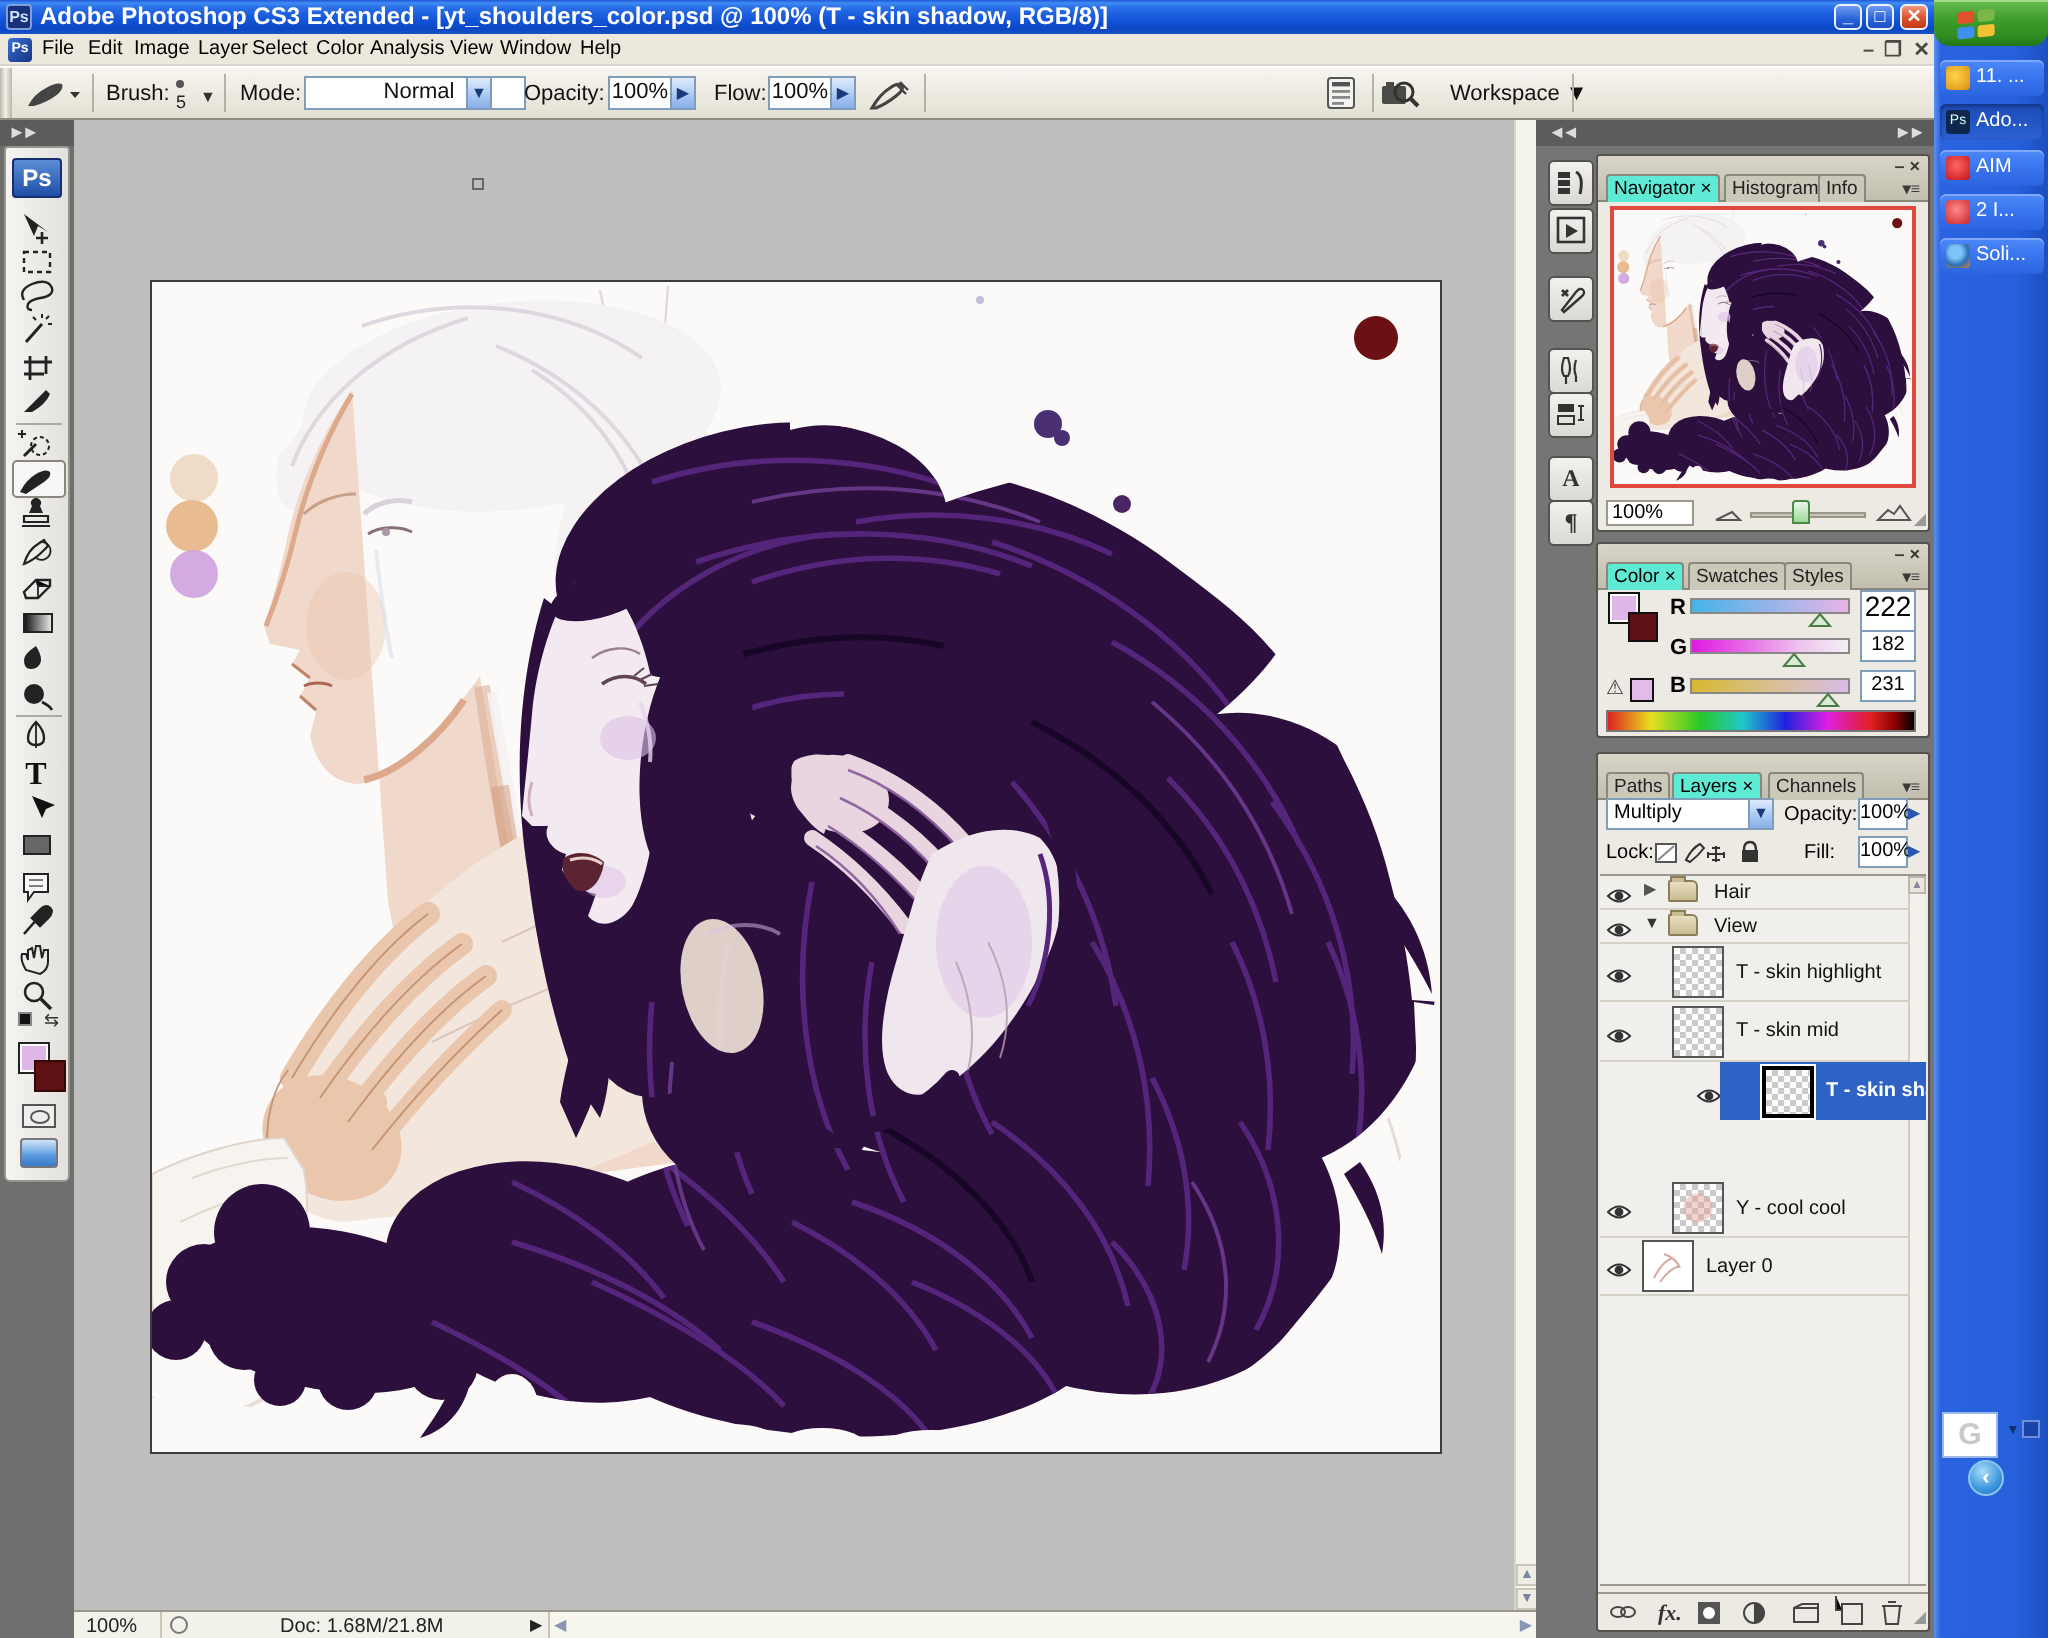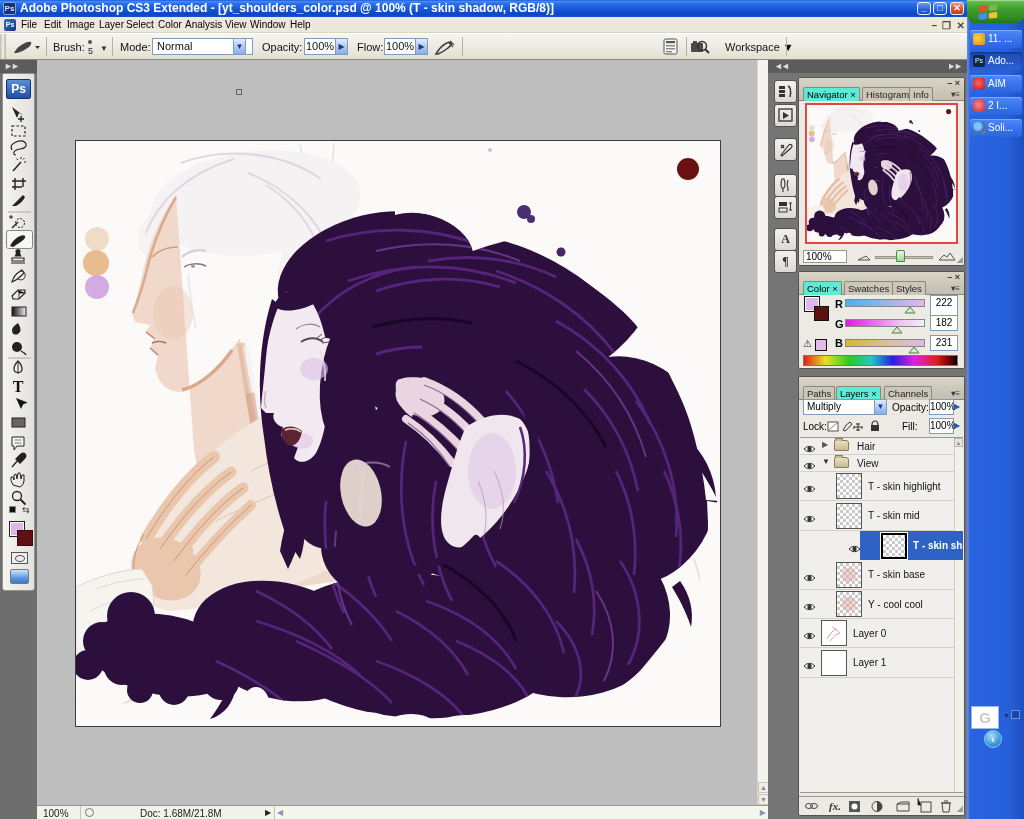--- a/index.html
+++ b/index.html
@@ -366,21 +366,21 @@
     <path d="M4 16 Q7 10 13 7 Q18 4 21 5 Q22 7 19 10 Q14 14 7 16 Z" fill="#444"></path>
     <path d="M25 9 l5 0 -2.5 3 z" fill="#333"></path>
   </svg>
   <div class="sep" style="left:46px"></div>
   <div class="lbl" style="left:53px">Brush:</div>
   <div class="abs" style="left:88px;top:6px;width:4px;height:4px;border-radius:50%;background:#555"></div>
   <div class="abs" style="left:88px;top:12px;font-size:9px;color:#222">5</div>
   <div class="abs" style="left:100px;top:10px;font-size:8px;color:#333">▼</div>
   <div class="sep" style="left:112px"></div>
   <div class="lbl" style="left:120px">Mode:</div>
-  <div class="xpbox" style="left:152px;width:101px;text-align:left;padding-left:4px">Normal</div>
+  <div class="xpbox" style="left:152px;width:111px;text-align:center;padding-left:4px">Normal</div>
   <div class="xparrow" style="left:233px">▼</div>
   <div class="lbl" style="left:262px">Opacity:</div>
   <div class="xpbox" style="left:304px;width:32px">100%</div>
   <div class="xparrow" style="left:335px">▶</div>
   <div class="lbl" style="left:357px">Flow:</div>
   <div class="xpbox" style="left:384px;width:32px">100%</div>
   <div class="xparrow" style="left:415px">▶</div>
   <svg class="abs" style="left:434px;top:5px" width="22" height="18" viewBox="0 0 22 18">
     <path d="M2 15 Q6 8 11 5 Q15 2 17 4 Q18 6 14 9 Q9 13 4 15 Z" fill="none" stroke="#444" stroke-width="1.6"></path>
     <path d="M14 3 l5 5 M16 2 l4 4" stroke="#444" stroke-width="1.2"></path>
@@ -570,21 +570,21 @@
       <div class="ptab" style="left:93px">Styles</div>
       <div class="pmm" style="top:0">– ×</div>
       <div class="pmm" style="top:12px;font-size:8px">▾≡</div>
       <div class="abs" style="left:5px;top:24px;width:16px;height:16px;background:#DEB6E7;border:1px solid #111;outline:1px solid #fff;outline-offset:-2px"></div>
       <div class="abs" style="left:15px;top:34px;width:15px;height:15px;background:#5E1013;border:1px solid #111"></div>
       <div class="abs" style="left:36px;top:26px;font-size:11px;font-weight:bold">R</div>
       <div class="abs" style="left:46px;top:27px;width:80px;height:8px;border:1px solid #888;background:linear-gradient(90deg,#44b4e8,#e8b4e8)"></div>
       <svg class="abs" style="left:105px;top:34px" width="12" height="8" viewBox="0 0 12 8">
           <path d="M6,1 L11,7 L1,7 Z" fill="#d8ecd4" stroke="#4a7a46"></path>
         </svg>
-      <div class="abs xpbox" style="left:131px;top:23px;width:28px;height:29px;line-height:14px;font-size:10px">222</div>
+      <div class="abs xpbox" style="left:131px;top:23px;width:28px;height:29px;line-height:14px;font-size:14px">222</div>
       <div class="abs" style="left:36px;top:46px;font-size:11px;font-weight:bold">G</div>
       <div class="abs" style="left:46px;top:47px;width:80px;height:8px;border:1px solid #888;background:linear-gradient(90deg,#e018e0,#eec4ee 70%,#f4f0f4)"></div>
       <svg class="abs" style="left:92px;top:54px" width="12" height="8" viewBox="0 0 12 8">
           <path d="M6,1 L11,7 L1,7 Z" fill="#d8ecd4" stroke="#4a7a46"></path>
         </svg>
       <div class="abs xpbox" style="left:131px;top:43px;width:28px;height:16px;line-height:14px;font-size:10px">182</div>
       <div class="abs" style="left:4px;top:66px;font-size:10px;color:#333">⚠</div>
       <div class="abs" style="left:16px;top:67px;width:12px;height:12px;background:#e2bce8;border:1px solid #111"></div>
       <div class="abs" style="left:36px;top:65px;font-size:11px;font-weight:bold">B</div>
       <div class="abs" style="left:46px;top:67px;width:80px;height:8px;border:1px solid #888;background:linear-gradient(90deg,#d8b830,#d8c09a 55%,#d8bce8)"></div>
@@ -657,53 +657,37 @@
           </div>
         <div class="lrow sel" style="top:93px;height:29px">
             <span class="eye"><svg width="13" height="10" viewBox="0 0 13 10">
                 <path d="M1,5 Q6.5,-0.5 12,5 Q6.5,10.5 1,5 Z" fill="#fff" stroke="#333"></path>
                 <circle cx="6.5" cy="5" r="2.2" fill="#333"></circle>
               </svg></span>
             <span class="selbg"></span>
             <span class="thumb" style="left:36px;border:2px solid #000;outline:1px solid #fff"></span>
             <span class="lname" style="left:68px;top:9px;color:#fff;font-weight:bold">T - skin shadow</span>
           </div>
-        <div class="lrow" style="top:122px;height:30px">
-            <span class="eye"><svg width="13" height="10" viewBox="0 0 13 10">
-                <path d="M1,5 Q6.5,-0.5 12,5 Q6.5,10.5 1,5 Z" fill="#fff" stroke="#333"></path>
-                <circle cx="6.5" cy="5" r="2.2" fill="#333"></circle>
-              </svg></span>
-            <span class="thumb tpink" style="left:36px"></span>
-            <span class="lname" style="left:68px;top:9px">T - skin base</span>
-          </div>
         <div class="lrow" style="top:152px;height:29px">
             <span class="eye"><svg width="13" height="10" viewBox="0 0 13 10">
                 <path d="M1,5 Q6.5,-0.5 12,5 Q6.5,10.5 1,5 Z" fill="#fff" stroke="#333"></path>
                 <circle cx="6.5" cy="5" r="2.2" fill="#333"></circle>
               </svg></span>
             <span class="thumb tpink" style="left:36px"></span>
             <span class="lname" style="left:68px;top:9px">Y - cool cool</span>
           </div>
         <div class="lrow" style="top:181px;height:29px">
             <span class="eye"><svg width="13" height="10" viewBox="0 0 13 10">
                 <path d="M1,5 Q6.5,-0.5 12,5 Q6.5,10.5 1,5 Z" fill="#fff" stroke="#333"></path>
                 <circle cx="6.5" cy="5" r="2.2" fill="#333"></circle>
               </svg></span>
             <span class="thumb" style="left:21px;background:#fff"><svg width="26" height="26">
                 <path d="M5,18 q4,-8 9,-10 m-6,12 q5,-7 10,-8 m-8,-6 q6,2 8,7" stroke="#d8a8a0" fill="none"></path>
               </svg></span>
             <span class="lname" style="left:53px;top:9px">Layer 0</span>
-          </div>
-        <div class="lrow" style="top:210px;height:30px">
-            <span class="eye"><svg width="13" height="10" viewBox="0 0 13 10">
-                <path d="M1,5 Q6.5,-0.5 12,5 Q6.5,10.5 1,5 Z" fill="#fff" stroke="#333"></path>
-                <circle cx="6.5" cy="5" r="2.2" fill="#333"></circle>
-              </svg></span>
-            <span class="thumb" style="left:21px;background:#fff"></span>
-            <span class="lname" style="left:53px;top:9px">Layer 1</span>
           </div>
       </div>
       <div class="abs" style="left:0;top:419px;width:165px;height:19px;border-top:1px solid #9a978c">
         <svg width="160" height="17" viewBox="0 0 160 17" style="display:block;margin-top:1px">
           <g stroke="#444" fill="none">
               <ellipse cx="10" cy="8" rx="3.5" ry="2.5"></ellipse>
               <ellipse cx="15" cy="8" rx="3.5" ry="2.5"></ellipse>
             </g>
           <text x="30" y="12" font-size="11" font-style="italic" font-weight="bold" font-family="Liberation Serif" fill="#333">fx.</text>
           <rect x="50" y="3" width="11" height="11" fill="#555"></rect>

